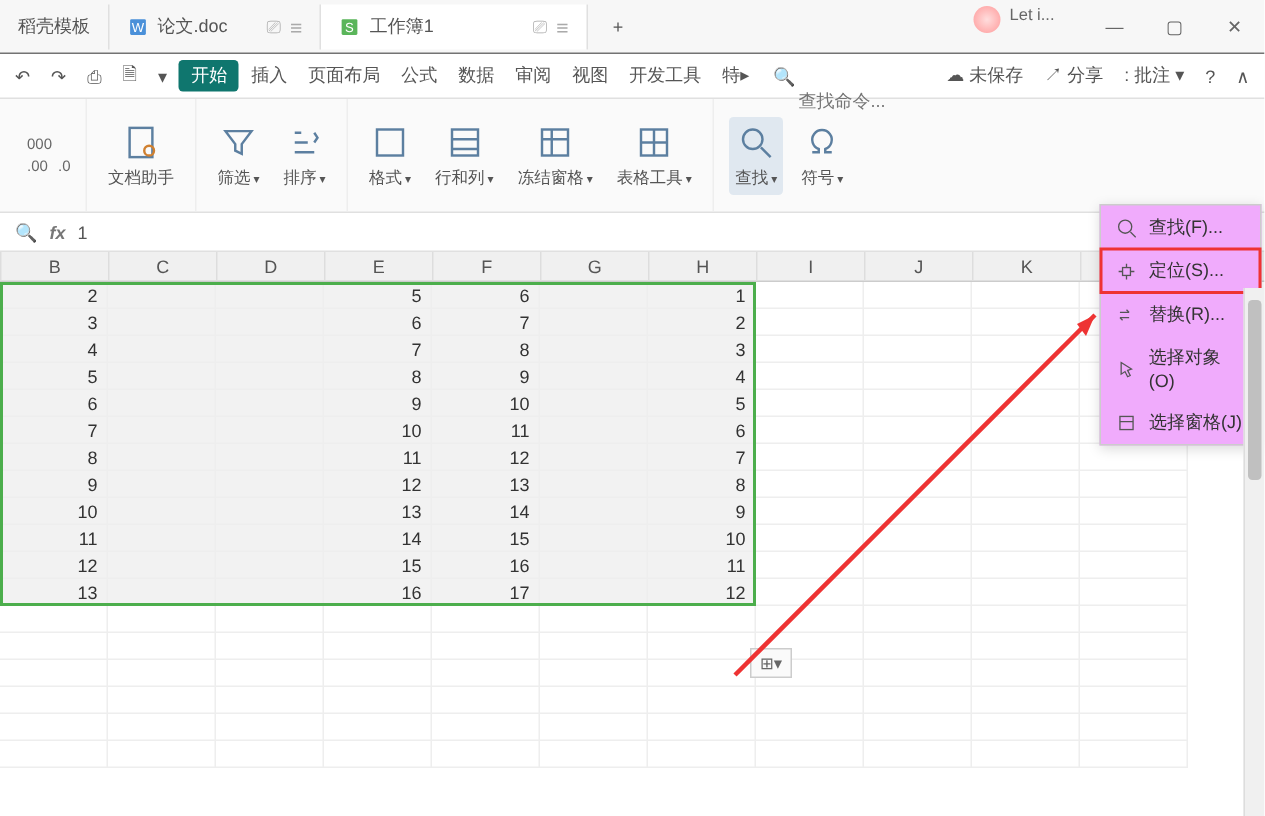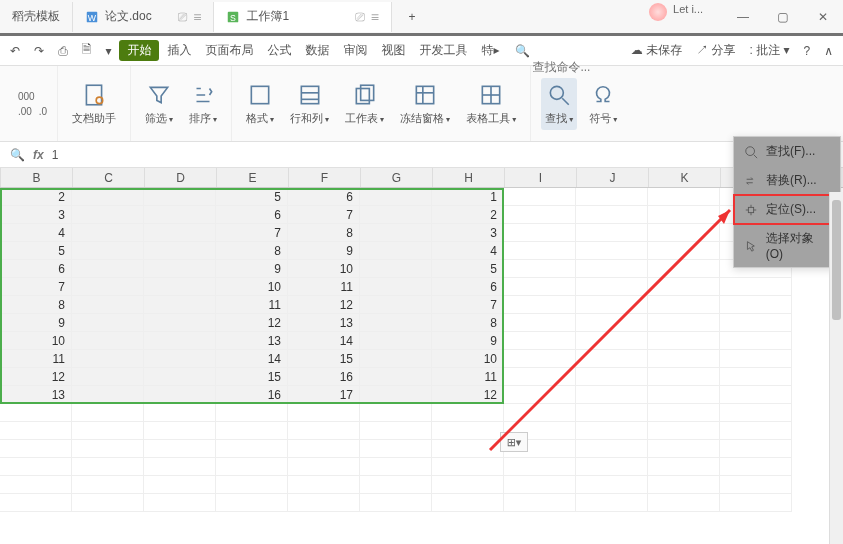--- a/index.html
+++ b/index.html
@@ -1,48 +1,48 @@
 <!DOCTYPE html>
 <html><head>
 <meta charset="utf-8">
 <style>
 * { margin: 0; padding: 0; box-sizing: border-box; font-family: "Microsoft YaHei", Arial, sans-serif; }
 body { background: #fff; width: 843px; height: 544px; overflow: hidden; position: relative; font-size: 12px; color: #333; }
-.titlebar { height: 36px; background: #f7f7f7; display: flex; align-items: center; border-bottom: 3px solid #737373; }
+.titlebar { height: 36px; background: #f7f7f7; display: flex; align-items: center; border-bottom: 1px solid #737373; }
 .tab { height: 30px; padding: 0 12px; display: flex; align-items: center; gap: 6px; border-right: 1px solid #e0e0e0; font-size: 12px; color: #555; }
 .tab svg { width: 14px; height: 14px; }
 .tab.active { background: #fff; }
 .tab.green svg { fill: #5ab55a; }
 .tab.blue svg { fill: #4a90d9; }
 .win-controls { margin-left: auto; display: flex; }
 .win-btn { width: 40px; height: 28px; display: flex; align-items: center; justify-content: center; color: #666; }
 .avatar { width: 18px; height: 18px; border-radius: 50%; background: radial-gradient(#fdd,#f99); margin-right: 6px; }
 .menubar { height: 30px; display: flex; align-items: center; padding: 0 4px; gap: 2px; border-bottom: 1px solid #e0e0e0; }
 .menubar .mbtn { padding: 3px 6px; color: #555; }
-.menubar .mbtn.start { background: #4d7c0f; color: #fff; border-radius: 3px; padding: 2px 8px; }
+.menubar .mbtn.start { background: #0f766e; color: #fff; border-radius: 3px; padding: 2px 8px; }
 .menubar .spacer { flex: 1; }
 .ribbon { height: 76px; display: flex; align-items: center; padding: 0 8px; border-bottom: 1px solid #e0e0e0; gap: 0; background: #fafafa; }
 .ribbon .grp { display: flex; align-items: center; gap: 8px; padding: 0 10px; border-right: 1px solid #eee; height: 100%; }
 .ribbon .bigbtn { display: flex; flex-direction: column; align-items: center; gap: 3px; font-size: 11px; color: #555; padding: 4px 4px; }
 .ribbon .bigbtn svg { width: 26px; height: 26px; stroke: #5c7fa0; fill: none; stroke-width: 1.5; }
 .ribbon .bigbtn.active { background: #e0e8f0; border-radius: 3px; }
 .ribbon .caret { font-size: 8px; margin-left: 2px; }
 .smallfmt { display: flex; flex-direction: column; gap: 4px; font-size: 10px; color: #666; justify-content: space-between; }
 .row2 { height: 26px; display: flex; align-items: center; padding: 0 10px; gap: 8px; border-bottom: 1px solid #e0e0e0; font-size: 12px; color: #555;}
 .fx { font-style: italic; color: #777; font-weight: bold; }
 .sheet { position: relative; }
 .colhdr { display: flex; height: 20px; background: #f0f0f0; border-bottom: 1px solid #ccc; }
 .colhdr .ch { width: 72px; border-right: 1px solid #ddd; text-align: center; line-height: 20px; color: #555; }
 .colhdr .corner { width: 0; }
 .rows { position: relative; }
 .row { display: flex; height: 18px; }
 .row .cell { width: 72px; border-right: 1px solid #eee; border-bottom: 1px solid #eee; text-align: right; padding-right: 6px; line-height: 18px; font-size: 12px; color: #333; background: #fff; }
 .sel .cell.in { background: #f2f2f2; }
 .sel-border { position: absolute; border: 2px solid #4cae4c; pointer-events: none; }
-.dropdown { position: absolute; top: 136px; right: 2px; width: 108px; background: #a3a3a3; border: 1px solid #ccc; box-shadow: 0 2px 8px rgba(0,0,0,.15); }
+.dropdown { position: absolute; top: 136px; right: 2px; width: 108px; background: #f0abfc; border: 1px solid #ccc; box-shadow: 0 2px 8px rgba(0,0,0,.15); }
 .dropdown .item { display: flex; align-items: center; gap: 8px; padding: 6px 10px; font-size: 12px; color: #333; }
 .dropdown .item svg { width: 14px; height: 14px; stroke: #555; fill: none; }
 .dropdown .item.boxed { outline: 2px solid #e33; outline-offset: -1px; }
 .arrow { position: absolute; pointer-events: none; }
 .floaticon { position: absolute; left: 500px; top: 432px; width: 28px; height: 20px; border: 1px solid #ccc; display:flex; align-items:center; justify-content:center; font-size:11px; color:#666; background:#fafafa;}
 .vscroll { position: absolute; right: 0; top: 192px; bottom: 0; width: 14px; background: #f0f0f0; border-left: 1px solid #ddd; }
 .vscroll .thumb { position: absolute; left: 2px; right: 2px; top: 8px; height: 120px; background: #c0c0c0; border-radius: 3px; }
 </style>
 </head>
 <body>
@@ -144,27 +144,20 @@
     <div class="bigbtn">
         <svg viewBox="0 0 24 24">
           <rect x="4" y="4" width="16" height="16"></rect>
           <line x1="4" y1="10" x2="20" y2="10"></line>
           <line x1="4" y1="16" x2="20" y2="16"></line>
         </svg>
         <span><span>行和列</span><span class="caret">▾</span></span>
       </div>
     <div class="bigbtn">
         <svg viewBox="0 0 24 24">
-          <rect x="4" y="6" width="12" height="14"></rect>
-          <rect x="8" y="3" width="12" height="14"></rect>
-        </svg>
-        <span><span>工作表</span><span class="caret">▾</span></span>
-      </div>
-    <div class="bigbtn">
-        <svg viewBox="0 0 24 24">
           <rect x="4" y="4" width="16" height="16"></rect>
           <line x1="10" y1="4" x2="10" y2="20"></line>
           <line x1="4" y1="10" x2="20" y2="10"></line>
         </svg>
         <span><span>冻结窗格</span><span class="caret">▾</span></span>
       </div>
     <div class="bigbtn">
         <svg viewBox="0 0 24 24">
           <rect x="4" y="4" width="16" height="16"></rect>
           <line x1="4" y1="12" x2="20" y2="12"></line>
@@ -453,41 +446,48 @@
 <div class="floaticon"><span>⊞</span>▾</div>
 
 <div class="dropdown">
   <div class="item">
       <svg viewBox="0 0 16 16">
         <circle cx="7" cy="7" r="5"></circle>
         <line x1="11" y1="11" x2="15" y2="15"></line>
       </svg>
       <span>查找(F)...</span>
     </div>
-  <div class="item">
-      <svg viewBox="0 0 16 16">
-        <path d="M3 6h7M10 6l-2-2M3 10h7M3 10l2 2"></path>
-      </svg>
-      <span>替换(R)...</span>
-    </div>
   <div class="item boxed">
       <svg viewBox="0 0 16 16">
         <rect x="5" y="5" width="6" height="6"></rect>
         <line x1="8" y1="2" x2="8" y2="5"></line>
         <line x1="8" y1="11" x2="8" y2="14"></line>
         <line x1="2" y1="8" x2="5" y2="8"></line>
         <line x1="11" y1="8" x2="14" y2="8"></line>
       </svg>
       <span>定位(S)...</span>
     </div>
   <div class="item">
       <svg viewBox="0 0 16 16">
+        <path d="M3 6h7M10 6l-2-2M3 10h7M3 10l2 2"></path>
+      </svg>
+      <span>替换(R)...</span>
+    </div>
+  <div class="item">
+      <svg viewBox="0 0 16 16">
         <path d="M4 3l8 5-3 1 2 4-2 1-2-4-3 2z"></path>
       </svg>
       <span>选择对象(O)</span>
+    </div>
+  <div class="item">
+      <svg viewBox="0 0 16 16">
+        <rect x="3" y="3" width="10" height="10"></rect>
+        <line x1="3" y1="7" x2="13" y2="7"></line>
+      </svg>
+      <span>选择窗格(J)</span>
     </div>
 </div>
 
 <svg class="arrow" style="left:480px;top:200px" width="270" height="260">
   <line x1="10" y1="250" x2="250" y2="10" stroke="#e33" stroke-width="3"></line>
   <polygon points="250,10 238,16 244,24" fill="#e33"></polygon>
 </svg>
 
 <div class="vscroll">
     <div class="thumb"></div>

